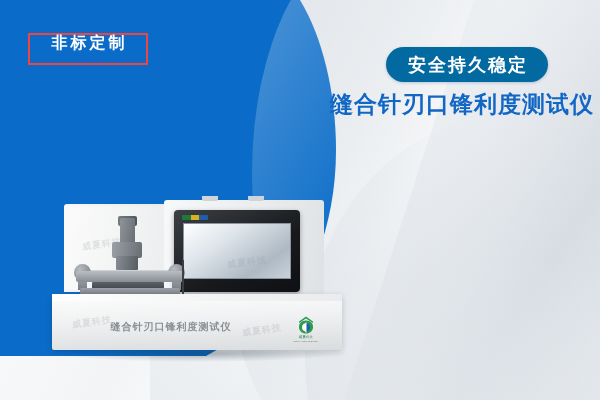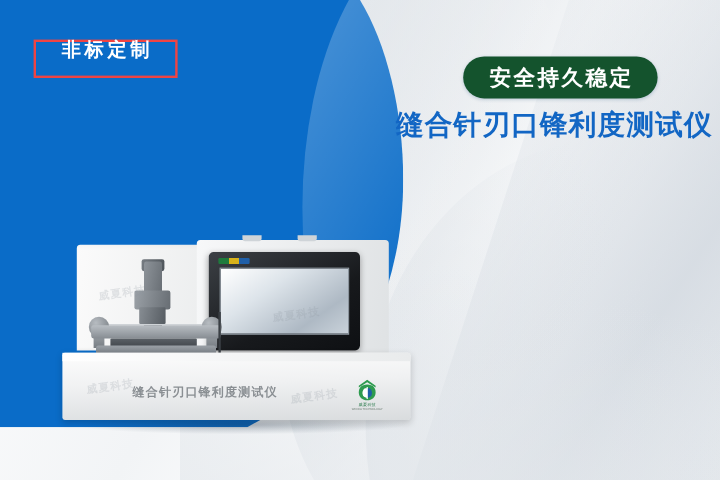--- a/index.html
+++ b/index.html
@@ -59,21 +59,21 @@
   }
   .badge-outline span{
     color:#ffffff;font-size:16px;font-weight:bold;letter-spacing:3px;
     text-indent:3px;line-height:1;
   }
 
   
   .pill{
     position:absolute;left:386px;top:47px;
     height:35px;padding:0 20px;
-    background:#14532d;border-radius:18px;
+    background:#0369a1;border-radius:18px;
     display:flex;align-items:center;justify-content:center;
     box-shadow:0 1px 3px rgba(20,70,120,.25);
   }
   .pill span{
     color:#ffffff;font-size:18px;font-weight:bold;letter-spacing:2px;
     text-indent:2px;line-height:1;white-space:nowrap;
   }
   .headline{
     position:absolute;left:330px;top:93px;width:260px;
     color:#1266c4;font-size:23px;font-weight:bold;

